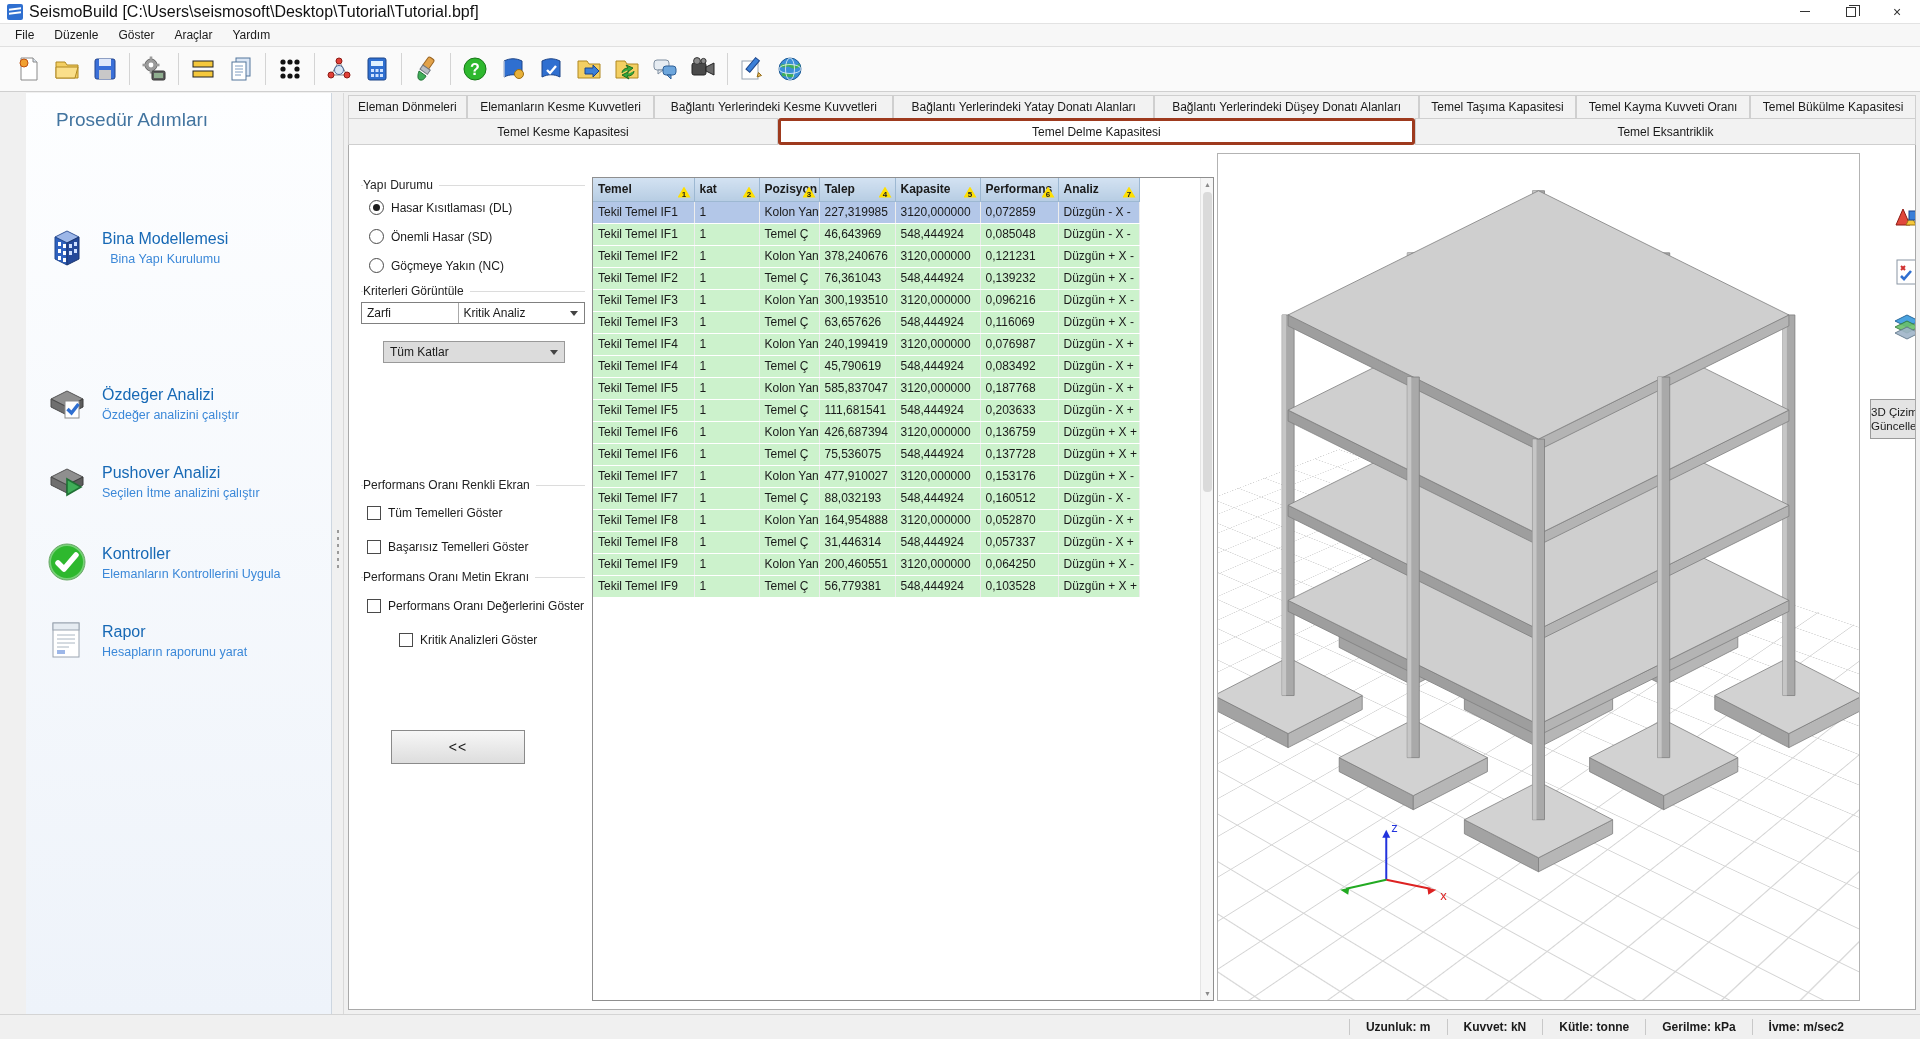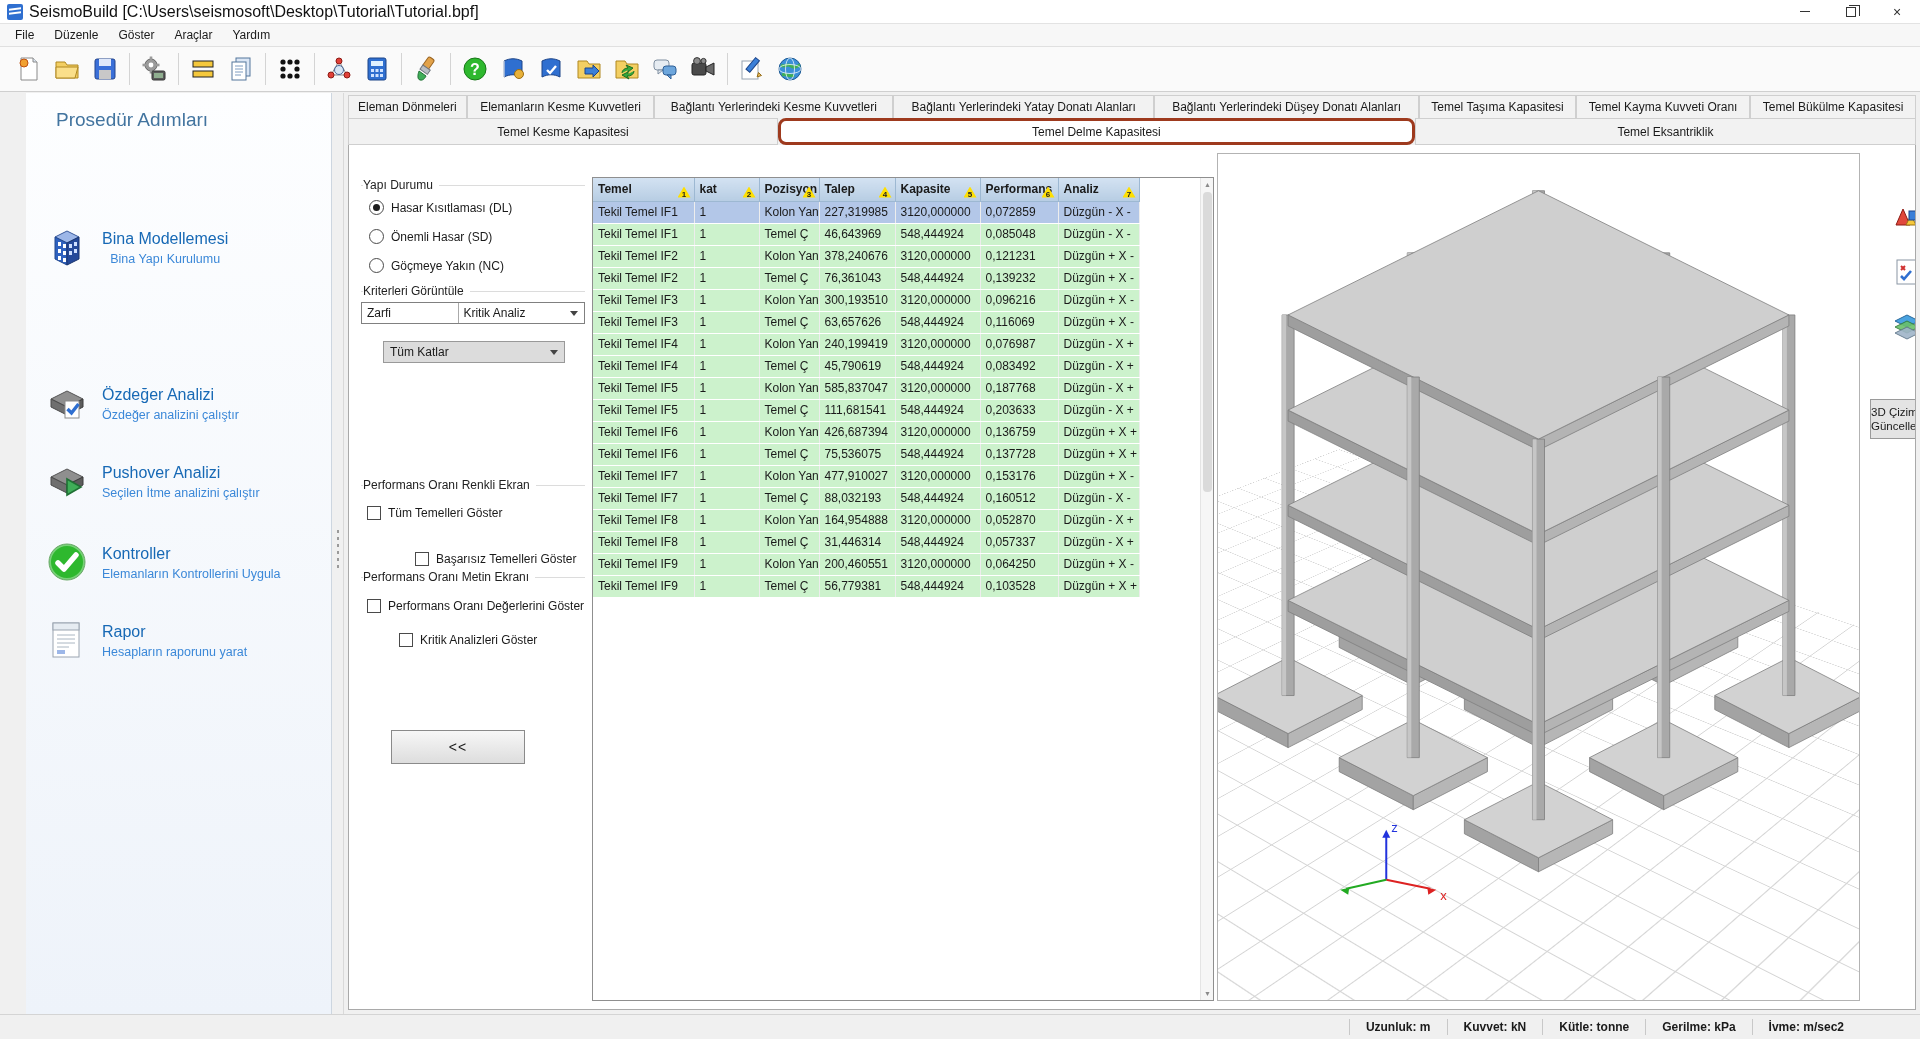--- a/index.html
+++ b/index.html
@@ -47,21 +47,21 @@
   .splitter .grip { position:absolute; top:435px; left:4px; width:4px; height:44px;
     background-image:radial-gradient(circle, #9a9a9a 1.2px, transparent 1.4px); background-size:4px 7px; }
 
   
   .main { flex:1; display:flex; flex-direction:column; padding:2px 4px 4px 4px; }
   .tabrow { display:flex; height:23px; }
   .tab { border:1px solid #cfcfcf; border-bottom:none; background:#f2f2f2; display:flex; align-items:center; justify-content:center;
          font-size:12px; white-space:nowrap; overflow:hidden; padding:0 4px; }
   .tabrow2 { display:flex; height:27px; }
   .tab2 { border:1px solid #cfcfcf; background:#f2f2f2; display:flex; align-items:center; justify-content:center; font-size:12px; }
-  .tab2.sel { background:#ffffff; border:3px solid #9e3a1e; border-radius:8px; font-weight:normal; }
+  .tab2.sel { background:#ffffff; border:3px solid #9e3a1e; border-radius:3px; font-weight:normal; }
 
   .page { flex:1; background:#ffffff; border:1px solid #a9a9a9; border-top:none; position:relative; overflow:hidden; }
 
   
   .filter-col { position:absolute; left:8px; top:0; width:232px; bottom:6px; }
   .fl-label { position:absolute; left:6px; color:#222; background:#fff; padding-right:6px; }
   .sectline { position:absolute; left:4px; right:4px; height:1px; background:#dcdcdc; box-shadow:0 1px 0 #fff; }
   .radio { position:absolute; left:12px; display:flex; align-items:center; gap:7px; }
   .radio .rb { width:15px; height:15px; border:1px solid #4a4a4a; border-radius:50%; background:#fff; position:relative; }
   .radio.on .rb::after { content:""; position:absolute; inset:3px; border-radius:50%; background:#1c1c1c; }
@@ -444,21 +444,21 @@
             <span>Tüm Katlar</span>
             <span class="chev"></span>
           </div>
 
           <div class="sectline" style="top:340px;"></div>
           <div class="fl-label" style="top:333px;">Performans Oranı Renkli Ekran</div>
           <div class="checkbox" style="top:361px;">
               <span class="cb"></span>
               <span>Tüm Temelleri Göster</span>
             </div>
-          <div class="checkbox" style="top:407px;margin-left:48px;">
+          <div class="checkbox" style="top:395px;">
               <span class="cb"></span>
               <span>Başarısız Temelleri Göster</span>
             </div>
 
           <div class="sectline" style="top:432px;"></div>
           <div class="fl-label" style="top:425px;">Performans Oranı Metin Ekranı</div>
           <div class="checkbox" style="top:454px;">
               <span class="cb"></span>
               <span>Performans Oranı Değerlerini Göster</span>
             </div>

